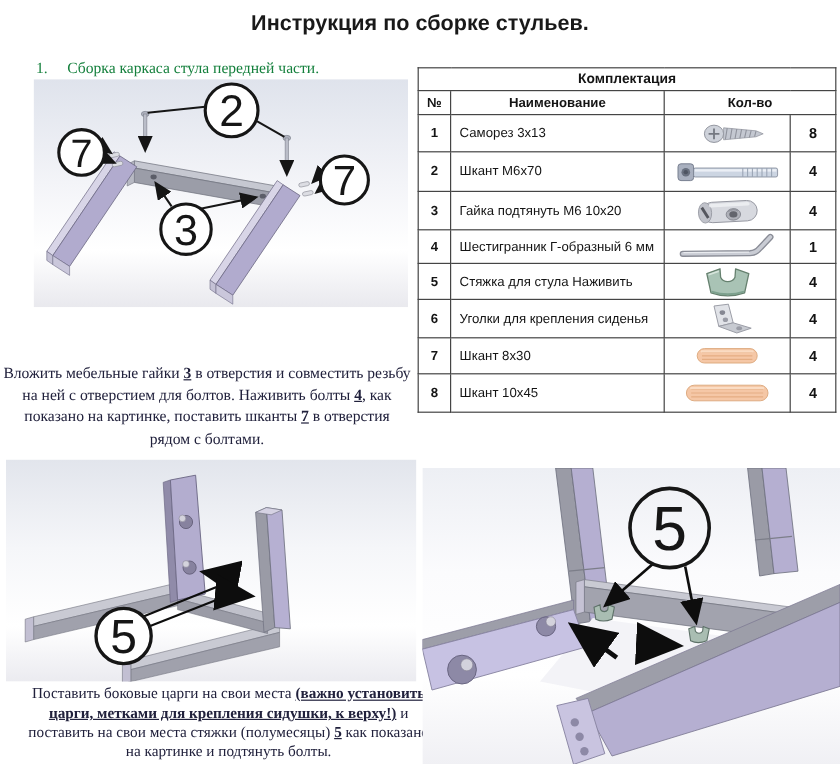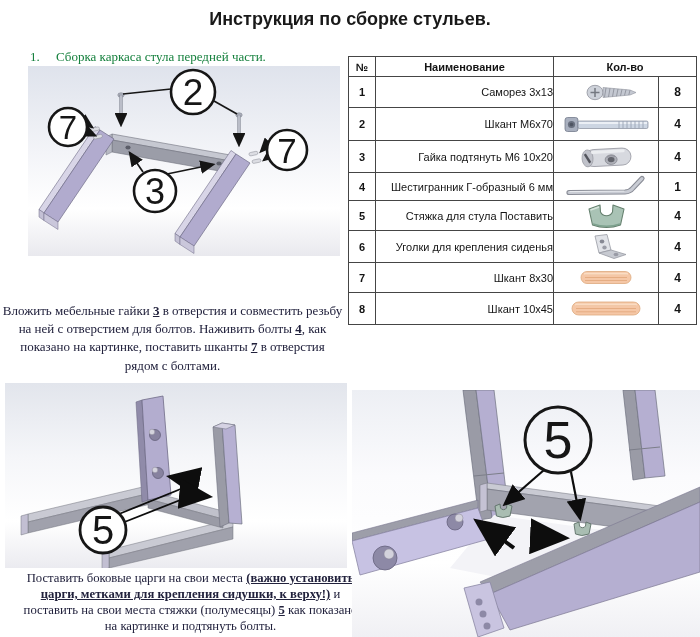--- a/index.html
+++ b/index.html
@@ -15,21 +15,21 @@
   .d2{left:5px;top:383px;width:342px;height:185px;}
   .d3{left:352px;top:390px;width:348px;height:247px;}
   .para{position:absolute;margin:0;font-family:"Liberation Serif",serif;color:#21213c;
         text-align:center;}
   .p1{left:2px;top:278px;width:341px;font-size:13px;line-height:1.4;margin-top:24px;}
   .p2{left:0px;top:570px;width:349px;font-size:12.7px;line-height:1.26;padding-left:16px;}
   .emph{font-weight:bold;text-decoration:underline;}
   .tablewrap{position:absolute;left:348px;top:56px;width:348px;}
   table{border-collapse:collapse;width:348px;table-layout:fixed;}
   td{border:1px solid #454545;font-size:11px;color:#141414;vertical-align:middle;
-     padding:0;overflow:hidden;text-align:right;}
+     padding:0;overflow:hidden;}
   tr.t-title td{font-weight:bold;font-size:11.5px;text-align:center;height:18px;}
   tr.t-head td{font-weight:bold;text-align:center;height:19px;}
   tr.p-row{height:31px;}
   td.c-num{font-weight:bold;text-align:center;}
   td.c-name{padding-left:7px;}
   td.c-img{text-align:center;}
   td.c-img svg{display:block;margin:0 auto;}
   td.c-qty{font-weight:bold;text-align:center;font-size:12px;}
   svg text.co{font-family:"Liberation Sans",sans-serif;fill:#161616;text-anchor:middle;}
 </style>
@@ -134,20 +134,23 @@
 
   <div class="tablewrap">
     <table>
       <colgroup>
           <col style="width:27px">
           <col style="width:178px">
           <col style="width:105px">
           <col style="width:38px">
         </colgroup>
       <tbody>
+          <tr class="t-title">
+            <td colspan="4">Комплектация</td>
+          </tr>
       <tr class="t-head">
         <td>№</td>
         <td>Наименование</td>
         <td colspan="2">Кол-во</td>
       </tr>
 
       <tr class="p-row">
         <td class="c-num">1</td>
         <td class="c-name">Саморез 3х13</td>
         <td class="c-img">
@@ -211,21 +214,21 @@
               <path d="M6,19.5 L62,19 Q67,18.8 70,15 L79,5.5" stroke="#c9ccd4" stroke-width="3"></path>
               <path d="M7,18.6 L61,18.1" stroke="#eceef2" stroke-width="1" opacity="0.9"></path>
             </g>
           </svg>
         </td>
         <td class="c-qty">1</td>
       </tr>
 
       <tr class="p-row" style="height:30px">
         <td class="c-num">5</td>
-        <td class="c-name">Стяжка для стула Поставить</td>
+        <td class="c-name">Стяжка для стула Наживить</td>
         <td class="c-img">
           <svg width="95" height="27" viewBox="0 0 95 27">
             <g transform="translate(26,0)">
               <path d="M4,7 L15,3 L15.5,10 a6.5,6 0 0 0 12,0 L28,3 L39,7 L35.5,23 Q21.5,28 7.5,23 Z" fill="#a9c3b5" stroke="#66816f" stroke-width="1.1" stroke-linejoin="round"></path>
               <path d="M8,22 Q21.5,26.5 35,22" fill="none" stroke="#7da18e" stroke-width="1.6"></path>
               <path d="M5.5,8 L14,5" stroke="#d6e4db" stroke-width="1.4"></path>
             </g>
           </svg>
         </td>
         <td class="c-qty">4</td>

